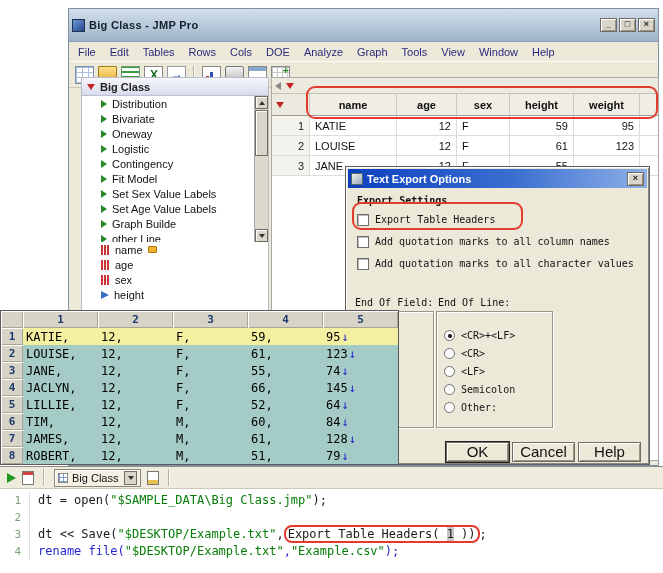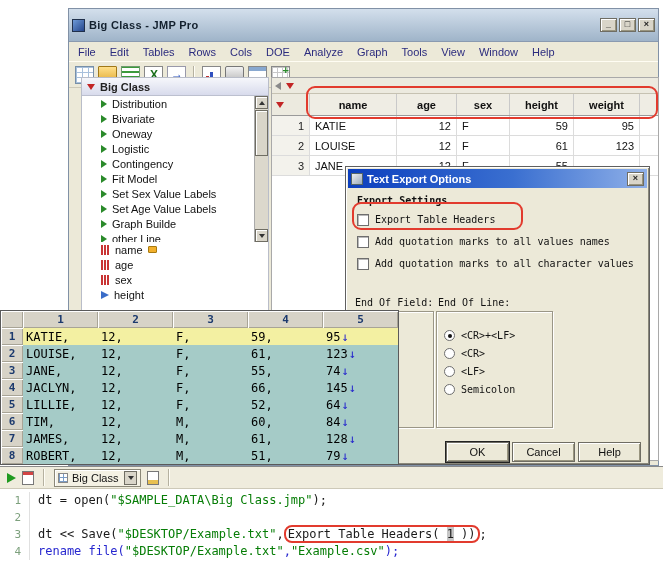--- a/index.html
+++ b/index.html
@@ -112,21 +112,21 @@
   #eol-label{position:absolute;left:90px;top:107px;white-space:nowrap;}
   .group { position:absolute; border:1px solid #9a9686; box-shadow:1px 1px 0 #fff, inset 1px 1px 0 #fff; }
   #eof-group{ left:6px; top:121px; width:80px; height:117px; }
   #eol-group{ left:88px; top:121px; width:117px; height:117px; padding:15px 7px; }
   .radio-row { display:flex; align-items:center; gap:6px; height:17px; margin-bottom:1px; white-space:nowrap; }
   .rad { width:11px; height:11px; border-radius:50%; background:#fff; border:1px solid #6e6e6e; position:relative; flex:none; }
   .rad.sel::after { content:""; position:absolute; left:3px; top:3px; width:4px; height:4px; border-radius:50%; background:#111; }
   #dlg-buttons { position:absolute; left:0; right:6px; top:252px; display:flex; justify-content:flex-end; gap:3px; }
   .btn { width:63px; height:20px; background:#ece9d8; border:1px solid #6f6d63;
     box-shadow:inset 1px 1px 0 #fff, inset -1px -1px 0 #99957f;
-    font-size:11px; text-align:center; line-height:18px; font-family:"Liberation Sans", sans-serif; }
+    font-size:15px; text-align:center; line-height:18px; font-family:"Liberation Sans", sans-serif; }
   .btn.default { box-shadow:0 0 0 1px #222, inset 1px 1px 0 #fff, inset -1px -1px 0 #99957f; }
 
   
   #sheet { position:absolute; left:0; top:310px; width:399px; height:155px;
     background:#a5cbc7; border:1px solid #5a5a5a; z-index:20;
     font-family:"DejaVu Sans Mono", monospace; font-size:12px; overflow:hidden; }
   .sh-row { display:flex; height:17px; }
   .sh-cell { flex:none; display:flex; align-items:center; overflow:hidden; }
   .hdr { background:#d7d3c7; color:#1c3a6e; font-size:11px; font-weight:bold; justify-content:center;
     box-shadow:inset 1px 1px 0 #fff, inset -1px -1px 0 #a8a496; }
@@ -334,21 +334,21 @@
   </div>
   <div class="dlg-body">
     <div class="dsection">Export Settings</div>
     <div id="cb-list">
         <div class="cb-row">
           <span class="cbox"></span>
           <span>Export Table Headers</span>
         </div>
         <div class="cb-row">
           <span class="cbox"></span>
-          <span>Add quotation marks to all values names</span>
+          <span>Add quotation marks to all column names</span>
         </div>
         <div class="cb-row">
           <span class="cbox"></span>
           <span>Add quotation marks to all character values</span>
         </div>
       </div>
     <div id="eof-label">End Of Field:</div>
     <div id="eol-label">End Of Line:</div>
     <div class="group" id="eof-group"></div>
     <div class="group" id="eol-group">
@@ -360,20 +360,24 @@
           <span class="rad"></span>
           <span>&lt;CR&gt;</span>
         </div>
         <div class="radio-row">
           <span class="rad"></span>
           <span>&lt;LF&gt;</span>
         </div>
         <div class="radio-row">
           <span class="rad"></span>
           <span>Semicolon</span>
+        </div>
+        <div class="radio-row">
+          <span class="rad"></span>
+          <span>Other:</span>
         </div>
       </div>
     <div id="dlg-buttons">
         <div class="btn default">OK</div>
         <div class="btn">Cancel</div>
         <div class="btn">Help</div>
       </div>
   </div>
 </div>
 

